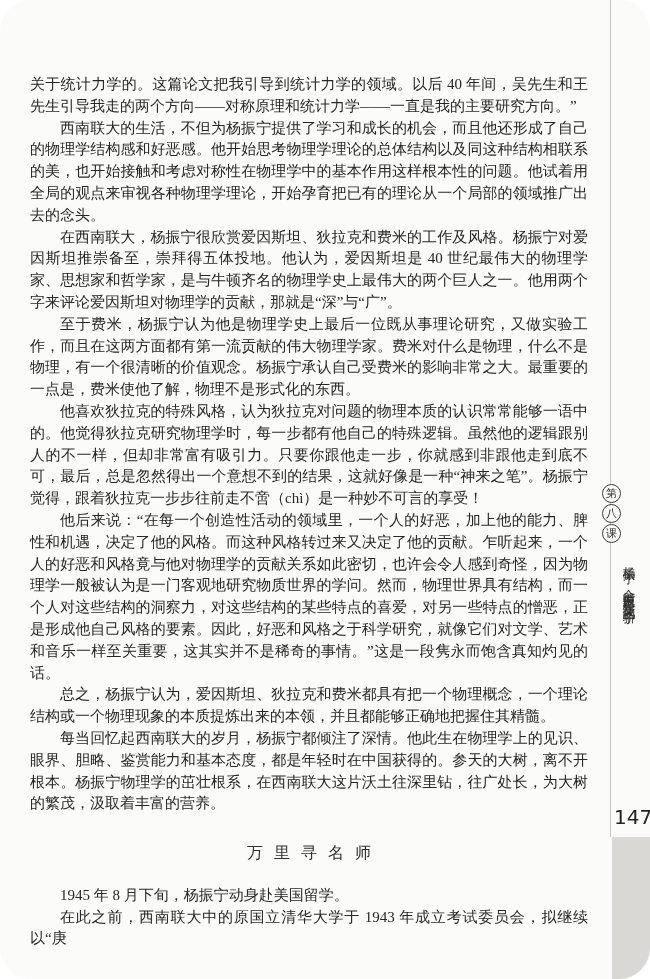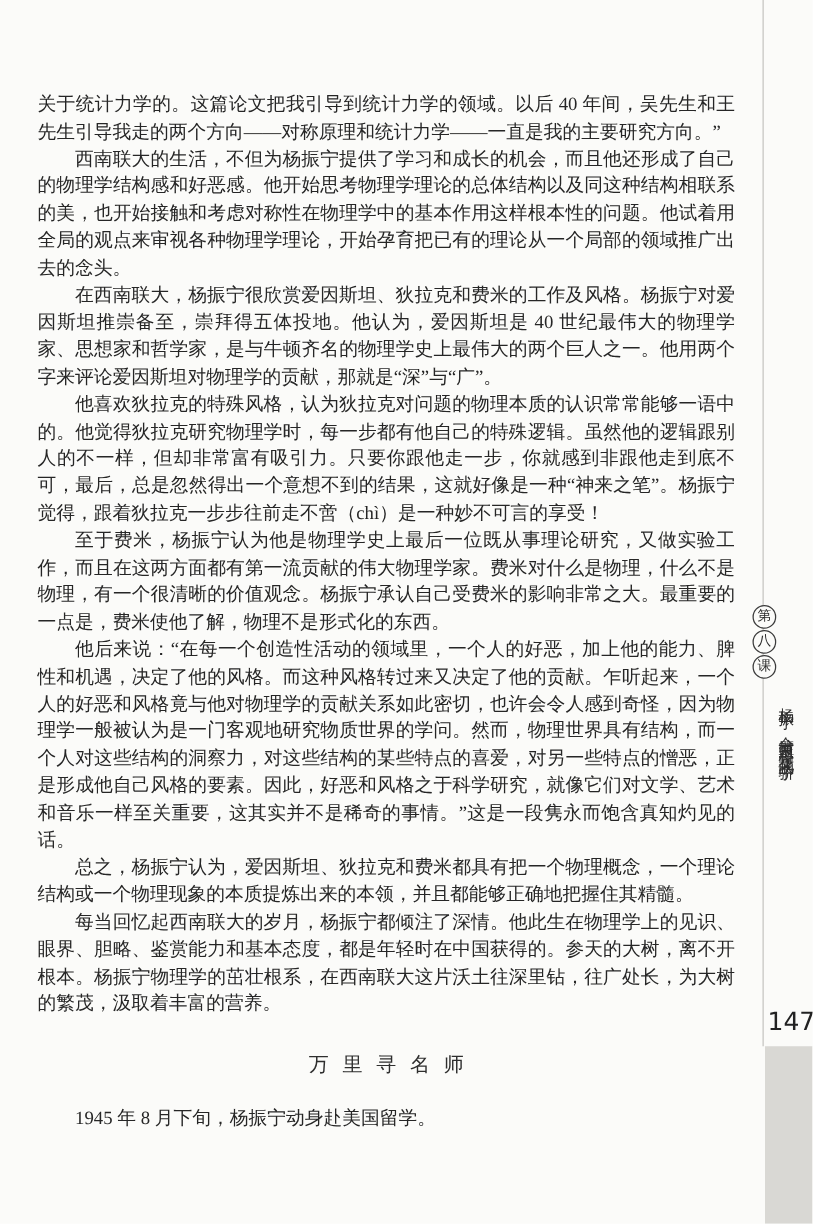--- a/index.html
+++ b/index.html
@@ -4,20 +4,21 @@
 <style>
   html, body { margin: 0; padding: 0; }
   .page {
     position: relative;
     width: 650px;
     height: 979px;
     background: #fbfbf9;
     font-family: "Liberation Serif", serif;
     color: #262626;
     overflow: hidden;
+    border-radius: 31px;
   }
   
   .text-column {
     position: absolute;
     left: 30px;
     top: 74px;
     width: 558px;
     font-size: 15px;
     line-height: 21.8px;
     text-align: justify;
@@ -96,29 +97,30 @@
 </style>
 </head>
 <body>
 
 <div class="page">
 
   <div class="text-column">
     <p class="noindent">关于统计力学的。这篇论文把我引导到统计力学的领域。以后 40 年间，吴先生和王先生引导我走的两个方向——对称原理和统计力学——一直是我的主要研究方向。”</p>
     <p>西南联大的生活，不但为杨振宁提供了学习和成长的机会，而且他还形成了自己的物理学结构感和好恶感。他开始思考物理学理论的总体结构以及同这种结构相联系的美，也开始接触和考虑对称性在物理学中的基本作用这样根本性的问题。他试着用全局的观点来审视各种物理学理论，开始孕育把已有的理论从一个局部的领域推广出去的念头。</p>
     <p>在西南联大，杨振宁很欣赏爱因斯坦、狄拉克和费米的工作及风格。杨振宁对爱因斯坦推崇备至，崇拜得五体投地。他认为，爱因斯坦是 40 世纪最伟大的物理学家、思想家和哲学家，是与牛顿齐名的物理学史上最伟大的两个巨人之一。他用两个字来评论爱因斯坦对物理学的贡献，那就是“深”与“广”。</p>
+    <p>至于费米，杨振宁认为他是物理学史上最后一位既从事理论研究，又做实验工作，而且在这两方面都有第一流贡献的伟大物理学家。费米对什么是物理，什么不是物理，有一个很清晰的价值观念。杨振宁承认自己受费米的影响非常之大。最重要的一点是，费米使他了解，物理不是形式化的东西。</p>
     <p>他喜欢狄拉克的特殊风格，认为狄拉克对问题的物理本质的认识常常能够一语中的。他觉得狄拉克研究物理学时，每一步都有他自己的特殊逻辑。虽然他的逻辑跟别人的不一样，但却非常富有吸引力。只要你跟他走一步，你就感到非跟他走到底不可，最后，总是忽然得出一个意想不到的结果，这就好像是一种“神来之笔”。杨振宁觉得，跟着狄拉克一步步往前走不啻（chì）是一种妙不可言的享受！</p>
-    <p>至于费米，杨振宁认为他是物理学史上最后一位既从事理论研究，又做实验工作，而且在这两方面都有第一流贡献的伟大物理学家。费米对什么是物理，什么不是物理，有一个很清晰的价值观念。杨振宁承认自己受费米的影响非常之大。最重要的一点是，费米使他了解，物理不是形式化的东西。</p>
     <p>他后来说：“在每一个创造性活动的领域里，一个人的好恶，加上他的能力、脾性和机遇，决定了他的风格。而这种风格转过来又决定了他的贡献。乍听起来，一个人的好恶和风格竟与他对物理学的贡献关系如此密切，也许会令人感到奇怪，因为物理学一般被认为是一门客观地研究物质世界的学问。然而，物理世界具有结构，而一个人对这些结构的洞察力，对这些结构的某些特点的喜爱，对另一些特点的憎恶，正是形成他自己风格的要素。因此，好恶和风格之于科学研究，就像它们对文学、艺术和音乐一样至关重要，这其实并不是稀奇的事情。”这是一段隽永而饱含真知灼见的话。</p>
     <p>总之，杨振宁认为，爱因斯坦、狄拉克和费米都具有把一个物理概念，一个理论结构或一个物理现象的本质提炼出来的本领，并且都能够正确地把握住其精髓。</p>
     <p>每当回忆起西南联大的岁月，杨振宁都倾注了深情。他此生在物理学上的见识、眼界、胆略、鉴赏能力和基本态度，都是年轻时在中国获得的。参天的大树，离不开根本。杨振宁物理学的茁壮根系，在西南联大这片沃土往深里钻，往广处长，为大树的繁茂，汲取着丰富的营养。</p>
 
     <h2 class="section-heading">万里寻名师</h2>
 
     <p>1945 年 8 月下旬，杨振宁动身赴美国留学。</p>
+    <p>在此之前，西南联大中的原国立清华大学于 1943 年成立考试委员会，拟继续以“庚</p>
   </div>
 
   <div class="sidebar-divider"></div>
 
   <div class="lesson-badge">
     <span class="badge-char">第</span>
     <span class="badge-char">八</span>
     <span class="badge-char">课</span>
   </div>
 

